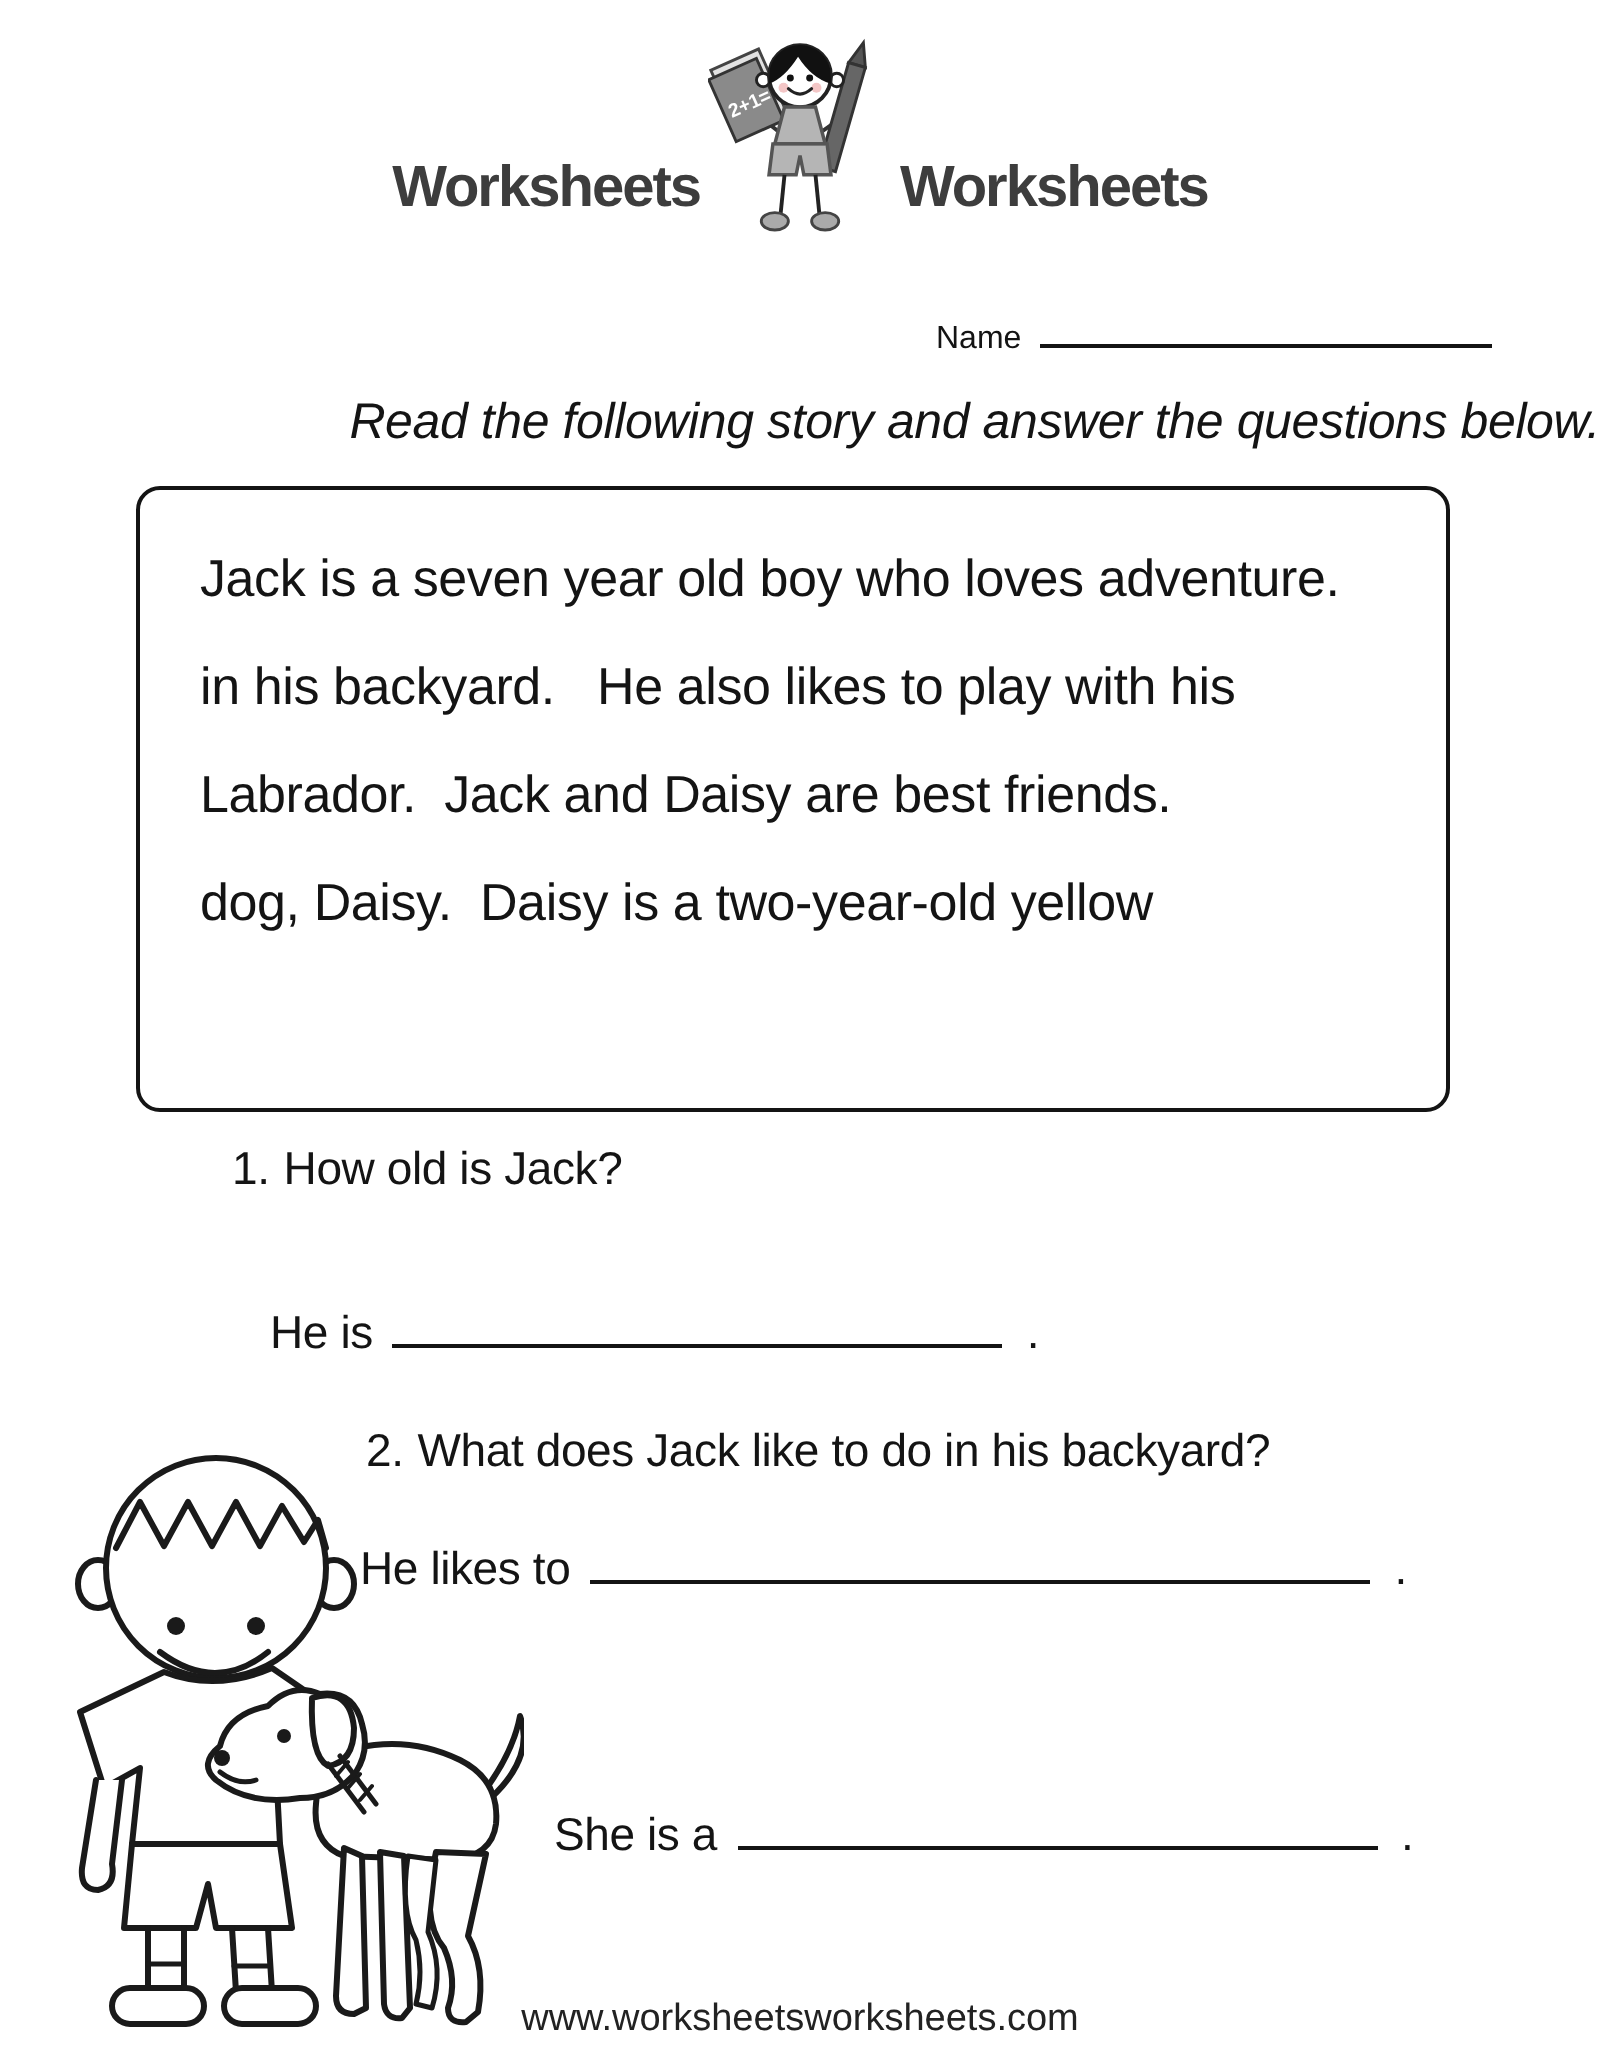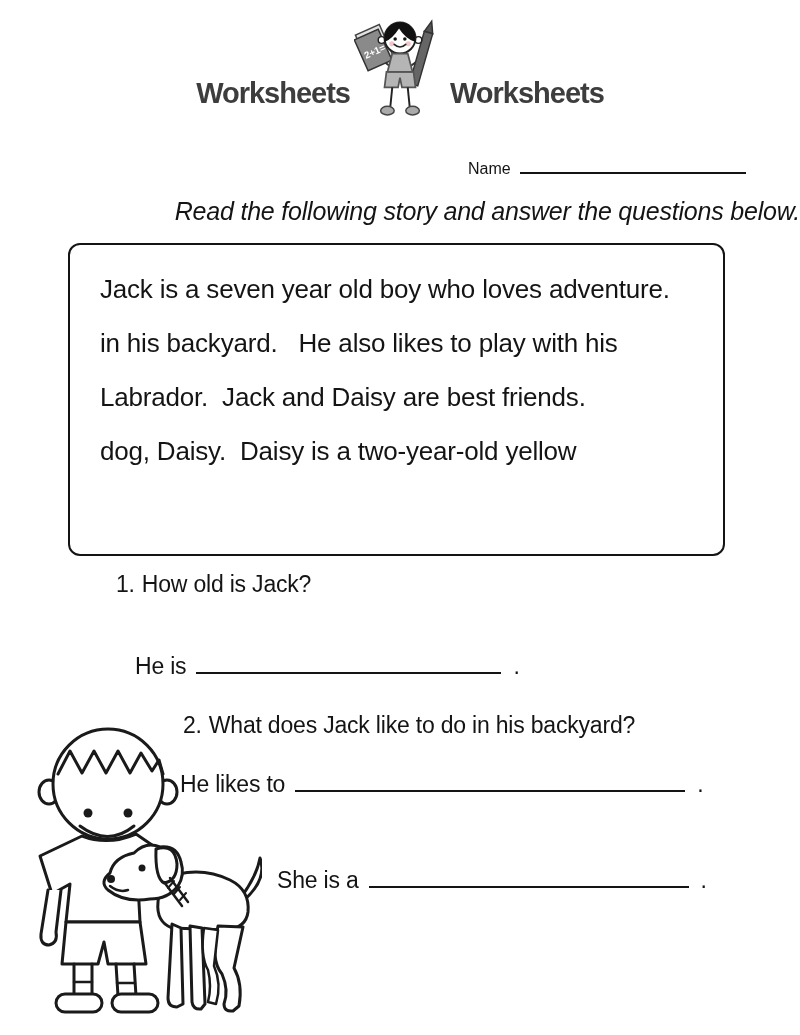--- a/index.html
+++ b/index.html
@@ -26,21 +26,21 @@
   .question{position:absolute;font-size:23px;letter-spacing:-0.2px;}
   .q-number{margin-right:7px;}
   .answer{position:absolute;display:flex;align-items:baseline;font-size:23px;letter-spacing:-0.2px;}
   .blank{display:inline-block;border-bottom:2px solid #141414;height:20px;margin-left:10px;}
   .period{margin-left:12px;}
   .q1-q{left:90px;top:571px;margin-left:26px;}
   .q1-a{left:135px;top:652px;} .q1-a .blank{width:305px;}
   .q2-q{left:183px;top:712px;}
   .q2-a{left:180px;top:770px;} .q2-a .blank{width:390px;}
   .q3-q{left:258px;top:845px;} .q3-q .q-number{margin-right:12px;}
-  .q3-a{left:277px;top:866px;} .q3-a .blank{width:320px;}
+  .q3-a{left:277px;top:903px;} .q3-a .blank{width:320px;}
   
   .illustration{position:absolute;left:22px;top:722px;}
   
   .footer{position:absolute;top:999px;left:0;width:100%;text-align:center;font-size:19px;color:#222;}
 </style>
 </head>
 <body>
 
 <div class="page">
 
@@ -162,14 +162,15 @@
         <circle cx="89" cy="157" r="4" fill="#1a1a1a" stroke="none"></circle>
         <circle cx="120" cy="146" r="3.5" fill="#1a1a1a" stroke="none"></circle>
         <path d="M88,164 Q97,171 106,168" fill="none" stroke-width="2.5"></path>
 
         <path d="M142,160 L160,184 M148,156 L166,180" fill="none" stroke-width="2.5"></path>
         <path d="M146,166 L152,159 M152,172 L158,165 M158,178 L164,171" fill="none" stroke-width="2"></path>
       </g>
     </svg>
   </div>
 
+  <div class="footer">www.worksheetsworksheets.com</div>
 
 </div>
 
 </body></html>

